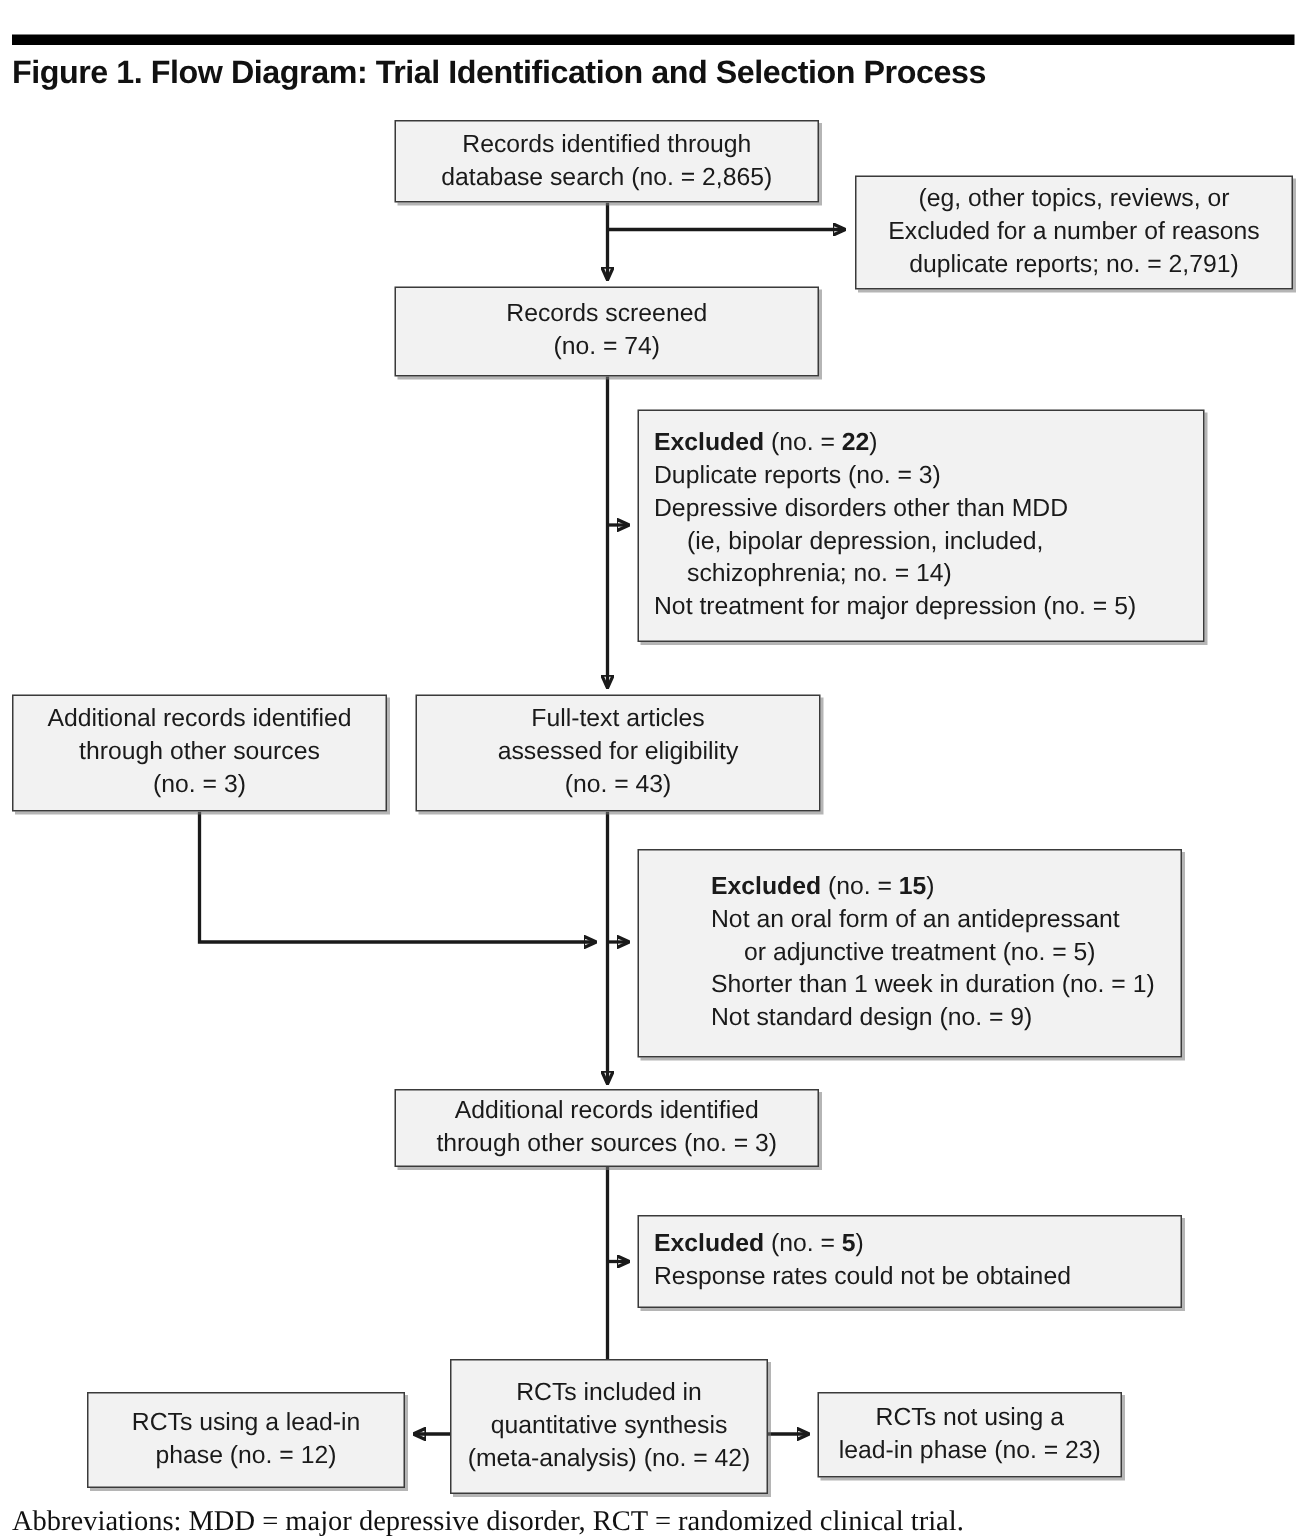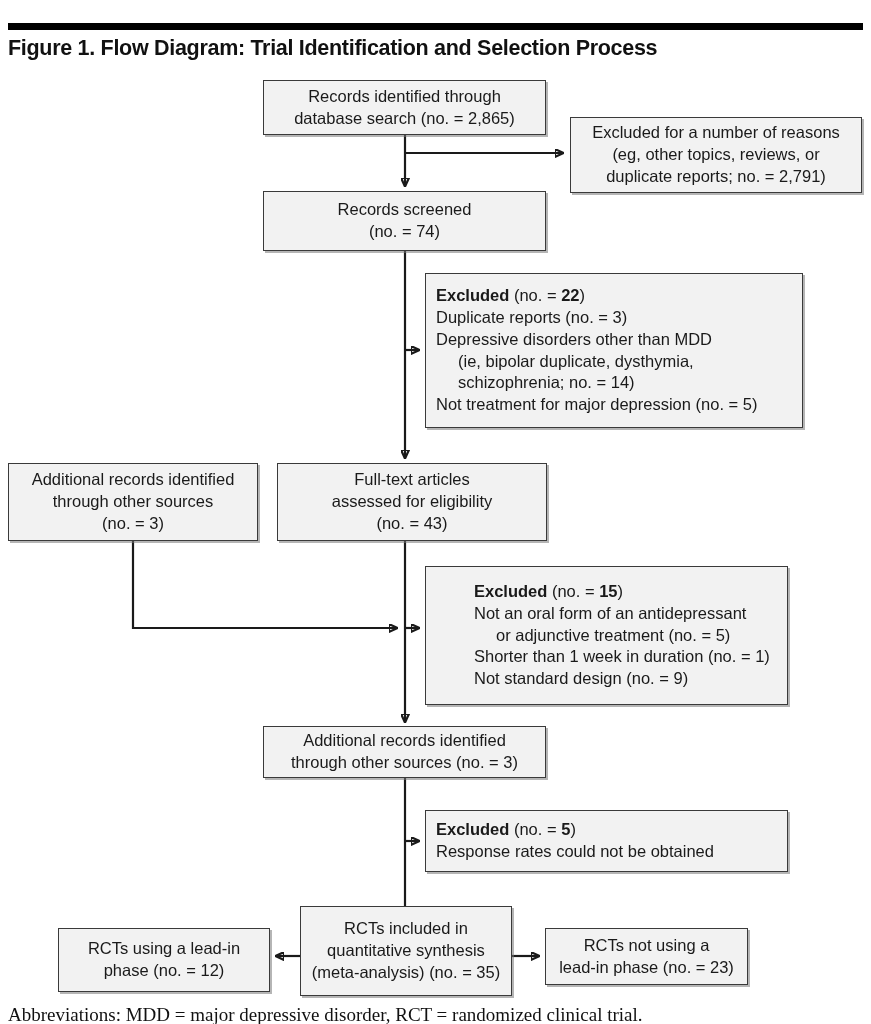--- a/index.html
+++ b/index.html
@@ -139,35 +139,35 @@
 
     <line x1="512" y1="936" x2="539" y2="936" marker-end="url(#arrow)"></line>
   </svg>
 
   <div class="node center" style="left:263px; top:60px; width:283px; height:55px;">
     <span class="ln">Records identified through</span>
     <span class="ln">database search (no. = 2,865)</span>
   </div>
 
   <div class="node center" style="left:570px; top:97px; width:292px; height:76px;">
+    <span class="ln">(eg, other topics, reviews, or</span>
     <span class="ln">Excluded for a number of reasons</span>
-    <span class="ln">(eg, other topics, reviews, or</span>
     <span class="ln">duplicate reports; no. = 2,791)</span>
   </div>
 
   <div class="node center" style="left:263px; top:171px; width:283px; height:60px;">
     <span class="ln">Records screened</span>
     <span class="ln">(no. = 74)</span>
   </div>
 
   <div class="node left" style="left:425px; top:253px; width:378px; height:155px;">
     <span class="ln"><span class="strong">Excluded</span><span> (no. = </span><span class="strong">22</span><span>)</span></span>
     <span class="ln">Duplicate reports (no. = 3)</span>
     <span class="ln">Depressive disorders other than MDD</span>
-    <span class="ln indent1">(ie, bipolar duplicate, dysthymia,</span>
+    <span class="ln indent1">(ie, bipolar depression, included,</span>
     <span class="ln indent1">schizophrenia; no. = 14)</span>
     <span class="ln">Not treatment for major depression (no. = 5)</span>
   </div>
 
   <div class="node center" style="left:8px; top:443px; width:250px; height:78px;">
     <span class="ln">Additional records identified</span>
     <span class="ln">through other sources</span>
     <span class="ln">(no. = 3)</span>
   </div>
 
@@ -191,21 +191,21 @@
   </div>
 
   <div class="node left" style="left:425px; top:790px; width:363px; height:62px;">
     <span class="ln"><span class="strong">Excluded</span><span> (no. = </span><span class="strong">5</span><span>)</span></span>
     <span class="ln">Response rates could not be obtained</span>
   </div>
 
   <div class="node center" style="left:300px; top:886px; width:212px; height:90px;">
     <span class="ln">RCTs included in</span>
     <span class="ln">quantitative synthesis</span>
-    <span class="ln">(meta-analysis) (no. = 35)</span>
+    <span class="ln">(meta-analysis) (no. = 42)</span>
   </div>
 
   <div class="node center" style="left:58px; top:908px; width:212px; height:64px;">
     <span class="ln">RCTs using a lead-in</span>
     <span class="ln">phase (no. = 12)</span>
   </div>
 
   <div class="node center" style="left:545px; top:908px; width:203px; height:57px;">
     <span class="ln">RCTs not using a</span>
     <span class="ln">lead-in phase (no. = 23)</span>

